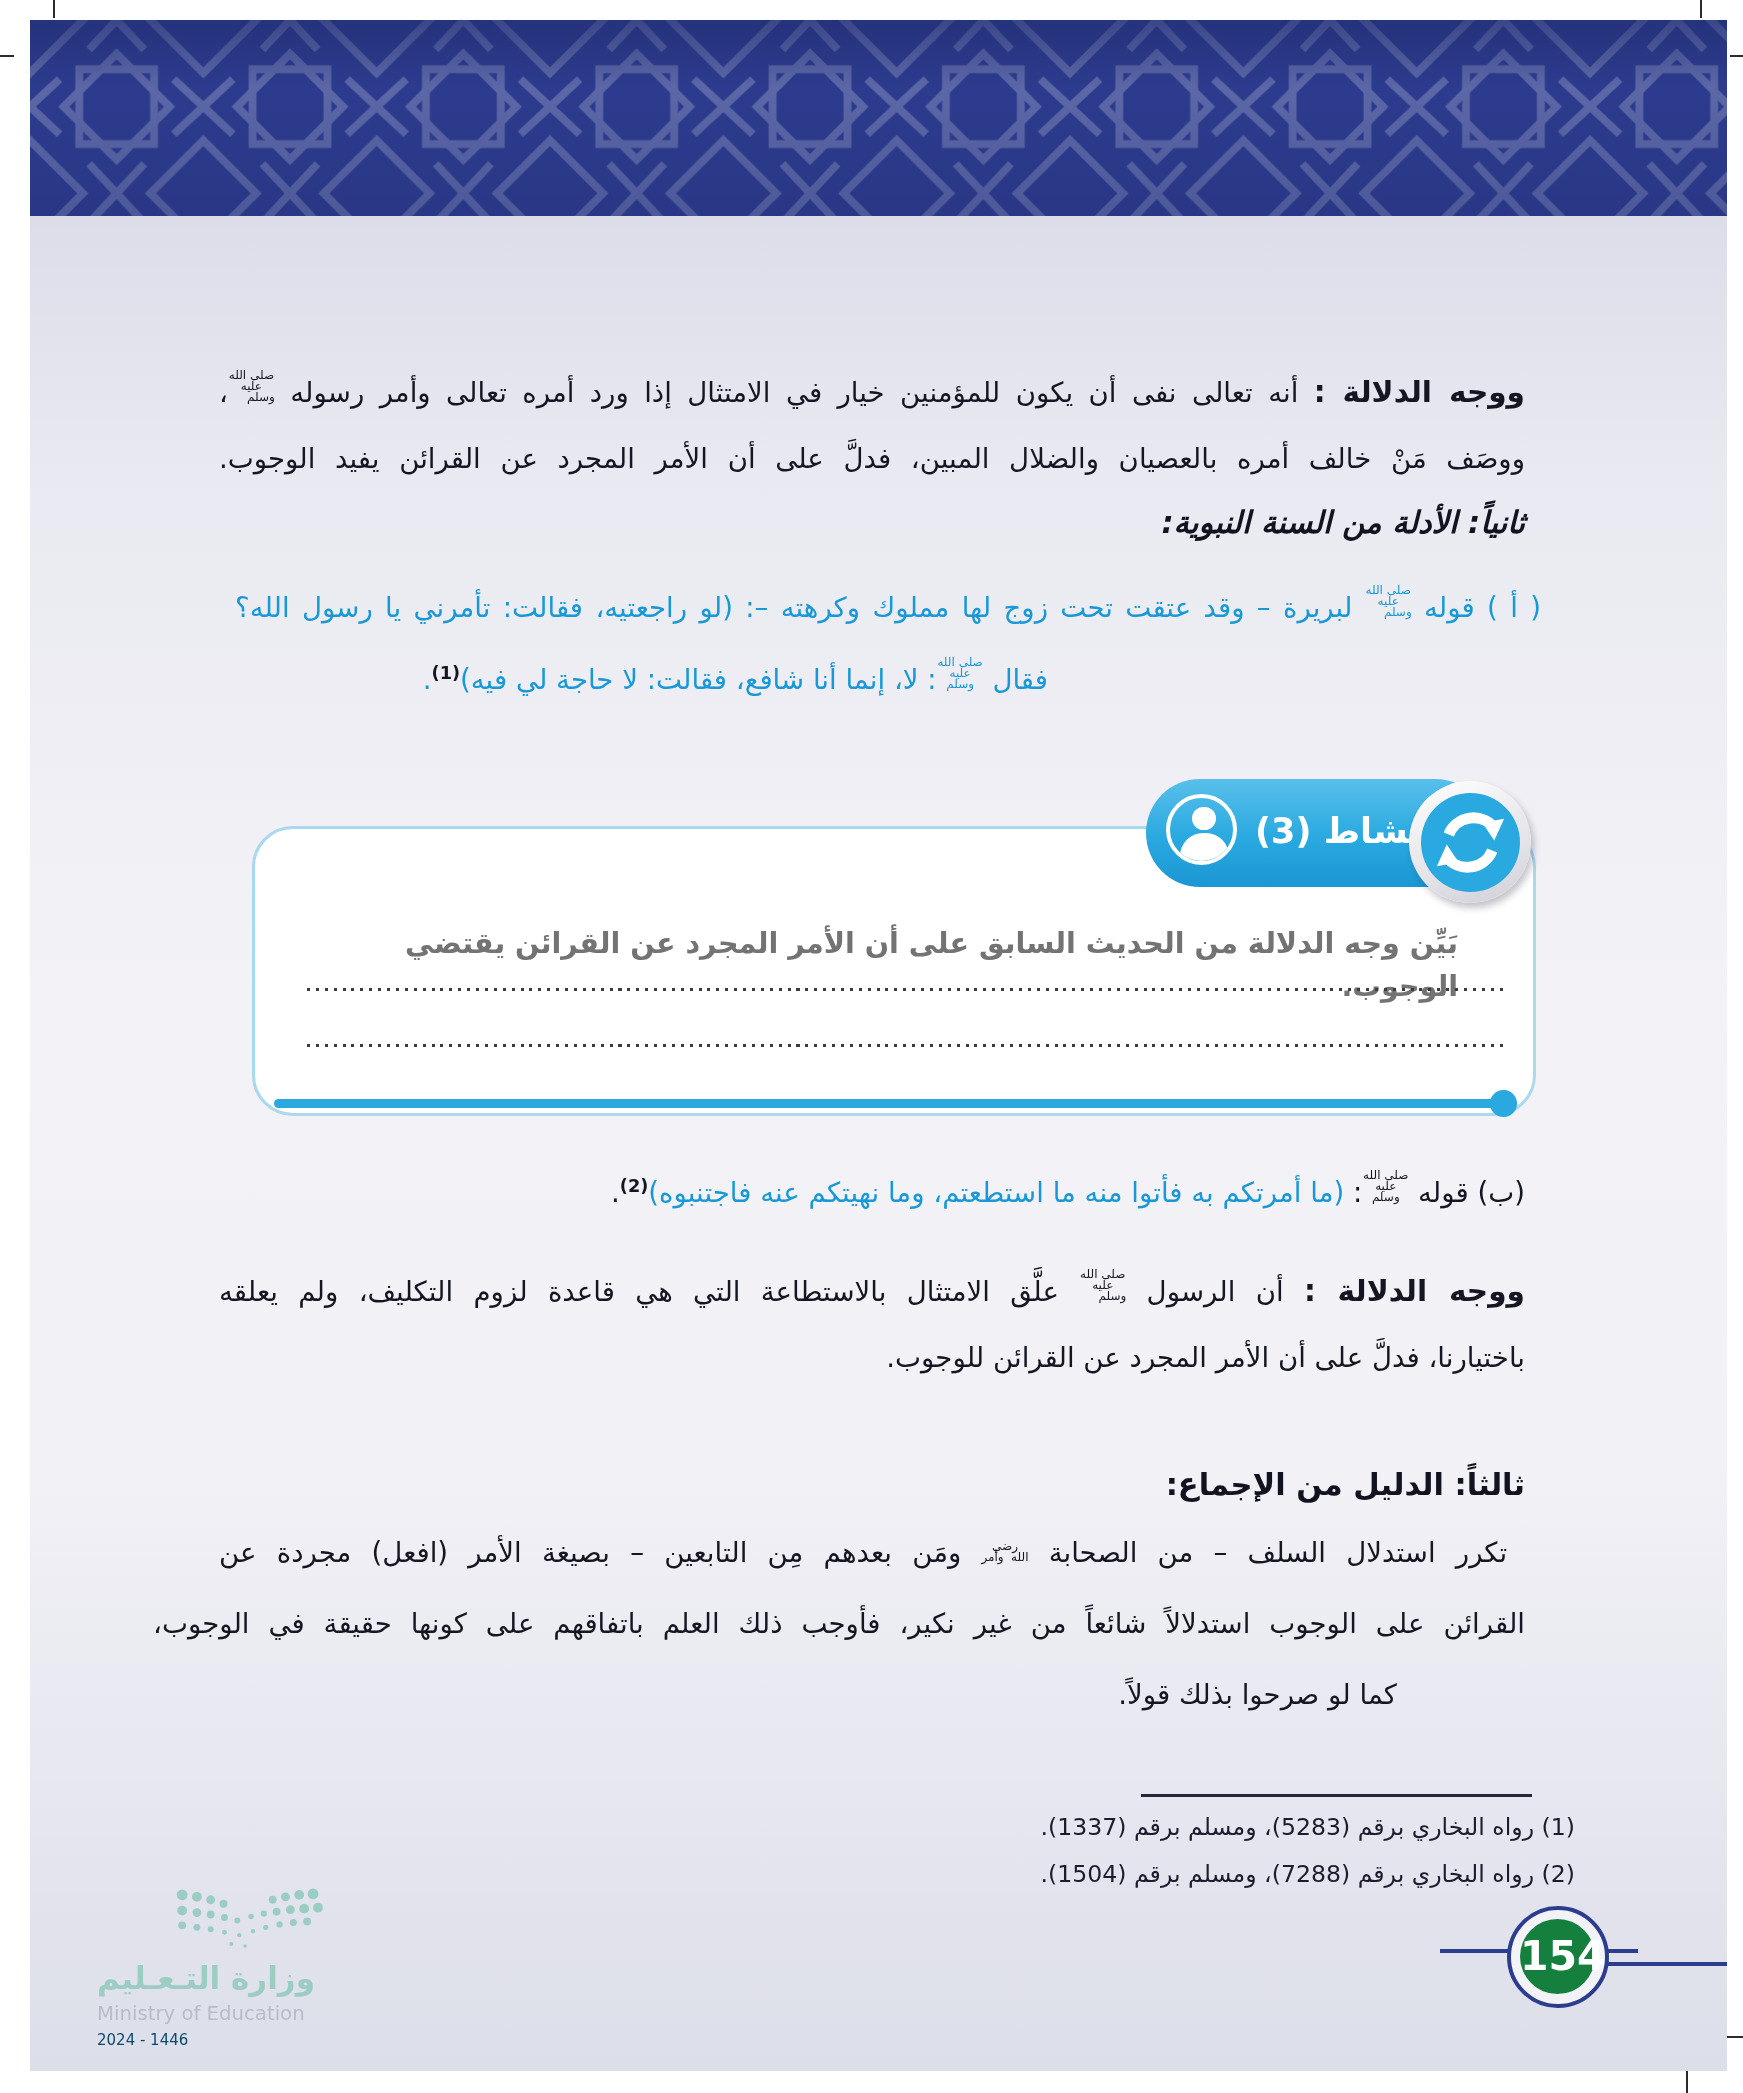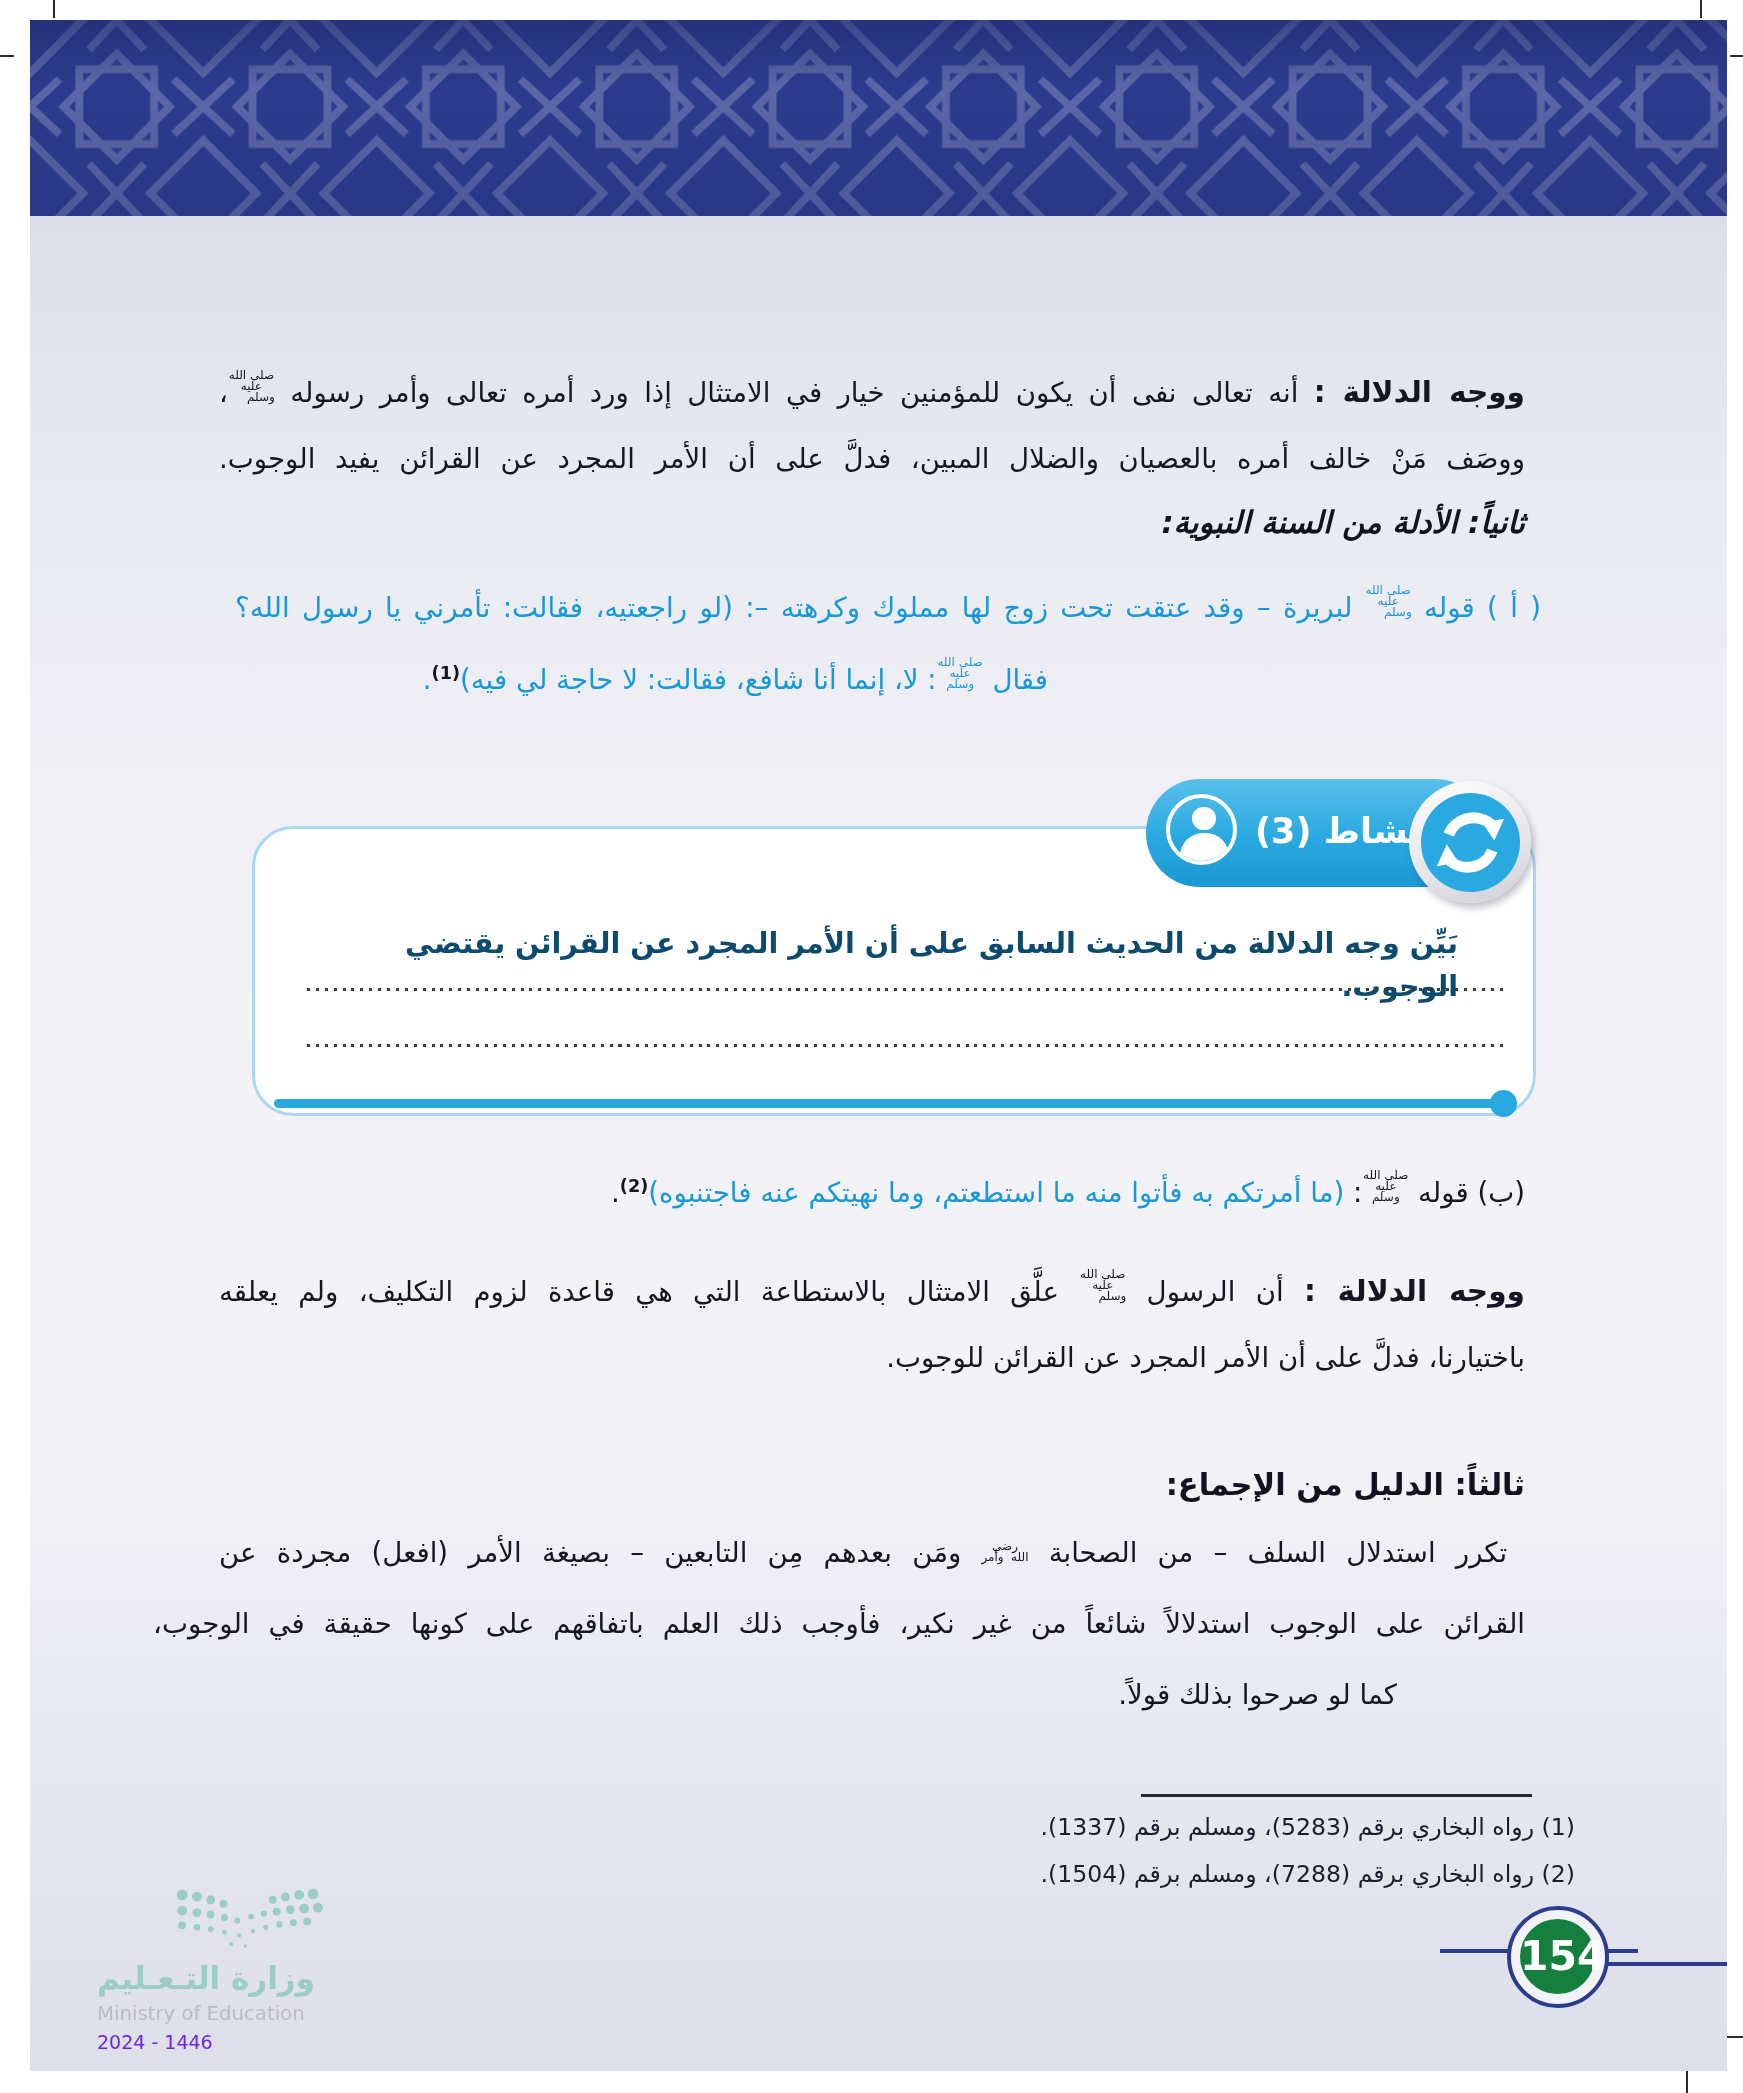--- a/index.html
+++ b/index.html
@@ -60,37 +60,37 @@
     position:absolute;left:1409px;top:781px;width:122px;height:122px;border-radius:50%;
     background:linear-gradient(160deg,#ffffff 0%,#e4e4e9 60%,#cfcfd6 100%);
     box-shadow:3px 4.9px 7.9px rgba(40,40,70,.28);
   }
   .refresh-inner{
     position:absolute;left:11.8px;top:11.8px;width:99px;height:99px;border-radius:50%;
     background:#29a9e0;
   }
   .activity-prompt{
     position:absolute;left:325px;top:922px;width:1133px;
-    font-size:28.6px;font-weight:bold;color:#0c4a6e;text-align:right;direction:rtl;line-height:43px;
+    font-size:28.6px;font-weight:bold;color:#737373;text-align:right;direction:rtl;line-height:43px;
   }
   .answer-line{
     position:absolute;left:307px;width:1200px;height:3px;
     background:repeating-linear-gradient(90deg,#3c3c3c 0 3px,transparent 3px 8.9px);
   }
   
   .fn-rule{position:absolute;left:1141px;top:1794px;width:391px;height:3px;background:#26263a;}
   .footnote{
     position:absolute;right:169px;width:591px;
     font-size:23.6px;color:#1c1c2e;text-align:right;direction:rtl;line-height:33px;
   }
   
   .logo-block{position:absolute;left:97px;top:1887px;width:256px;}
   .logo-ar{font-size:31px;font-weight:bold;color:#9ccdc3;margin-top:7.9px;letter-spacing:1px;}
   .logo-en{font-size:19.7px;color:#b9bcc8;margin-top:5.9px;}
-  .logo-years{font-size:19px;color:#6d28d9;margin-top:5.9px;}
+  .logo-years{font-size:15px;color:#0c4a6e;margin-top:5.9px;}
   
   .badge-outer{
     position:absolute;left:1507px;top:1906px;width:102px;height:102px;border-radius:50%;
     border:4.9px solid #2b3d8c;background:#f2f2f7;box-sizing:border-box;z-index:3;
   }
   .badge-inner{
     position:absolute;left:8.9px;top:8.9px;width:75px;height:75px;border-radius:50%;
     background:#15803d;color:#ffffff;font-size:41px;font-weight:bold;
     text-align:center;line-height:75px;
   }

